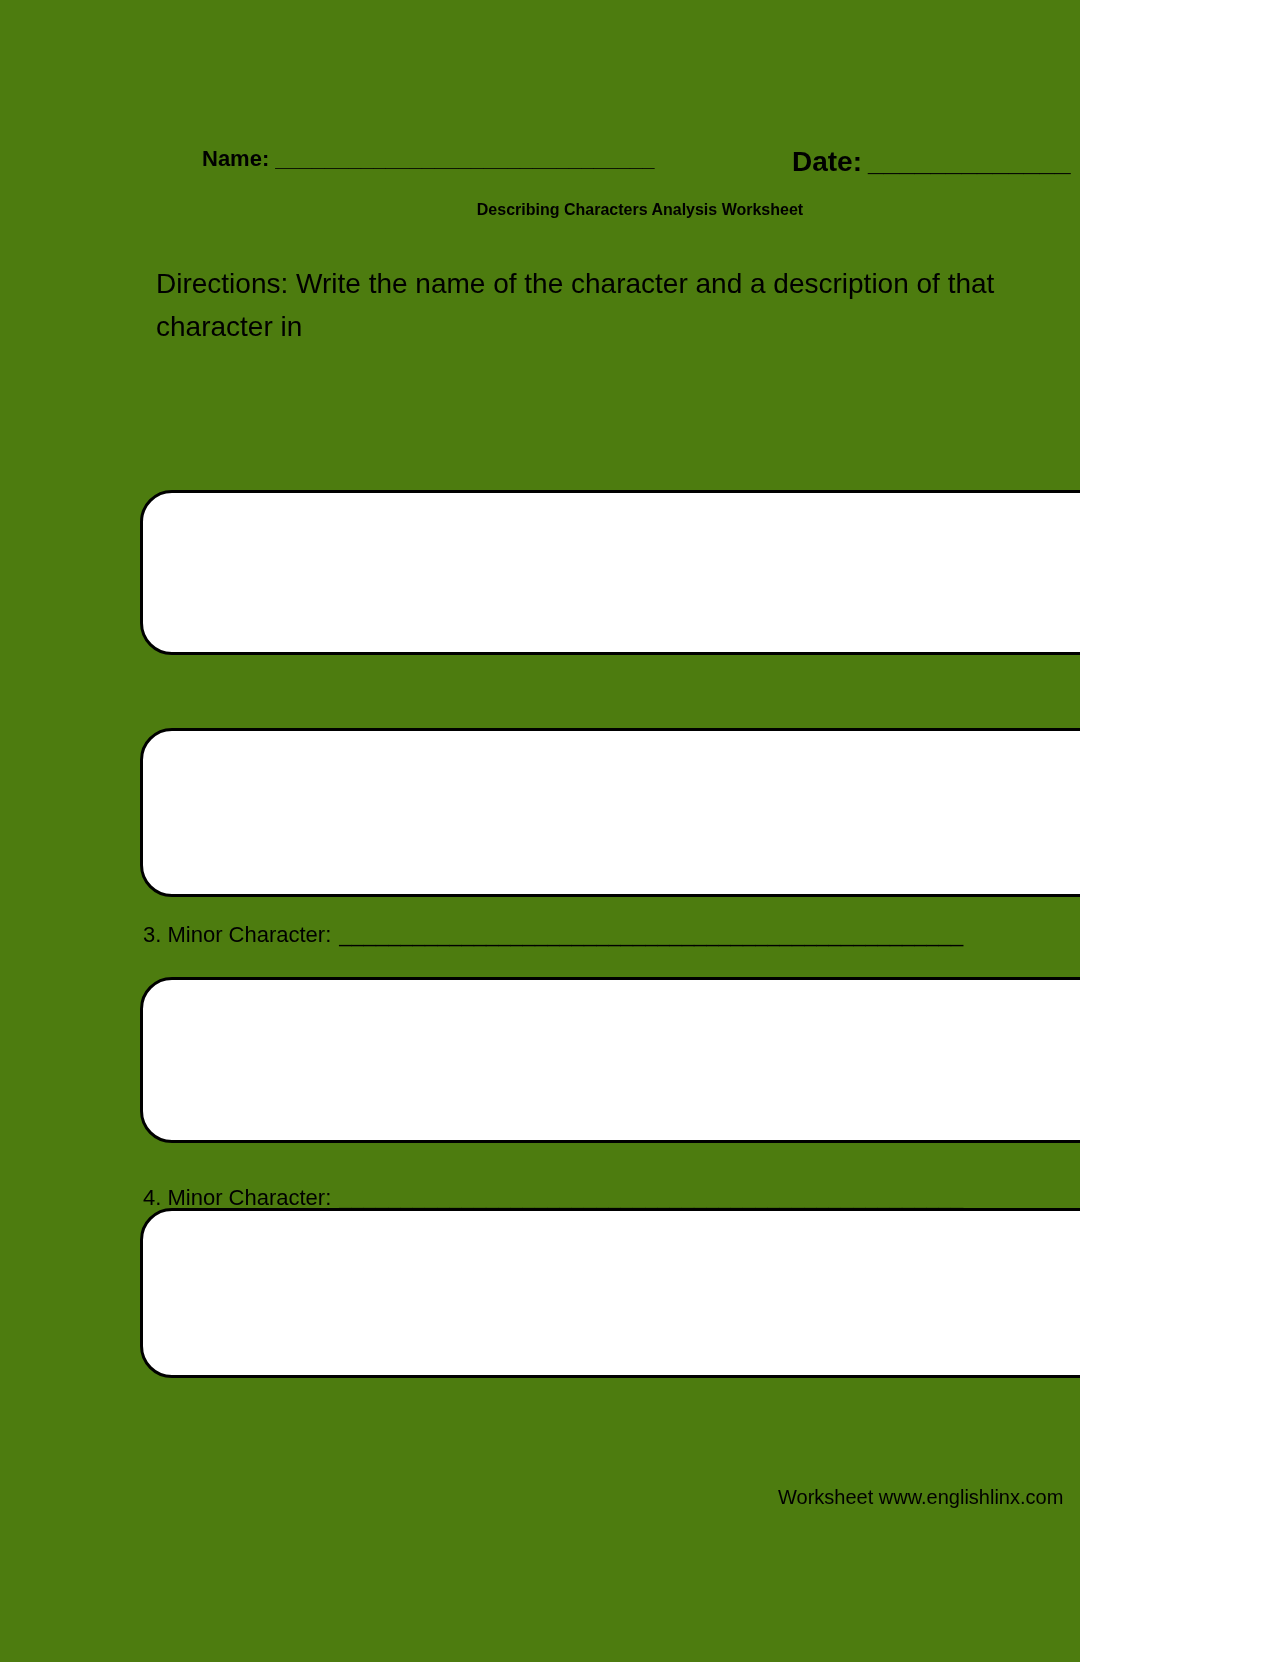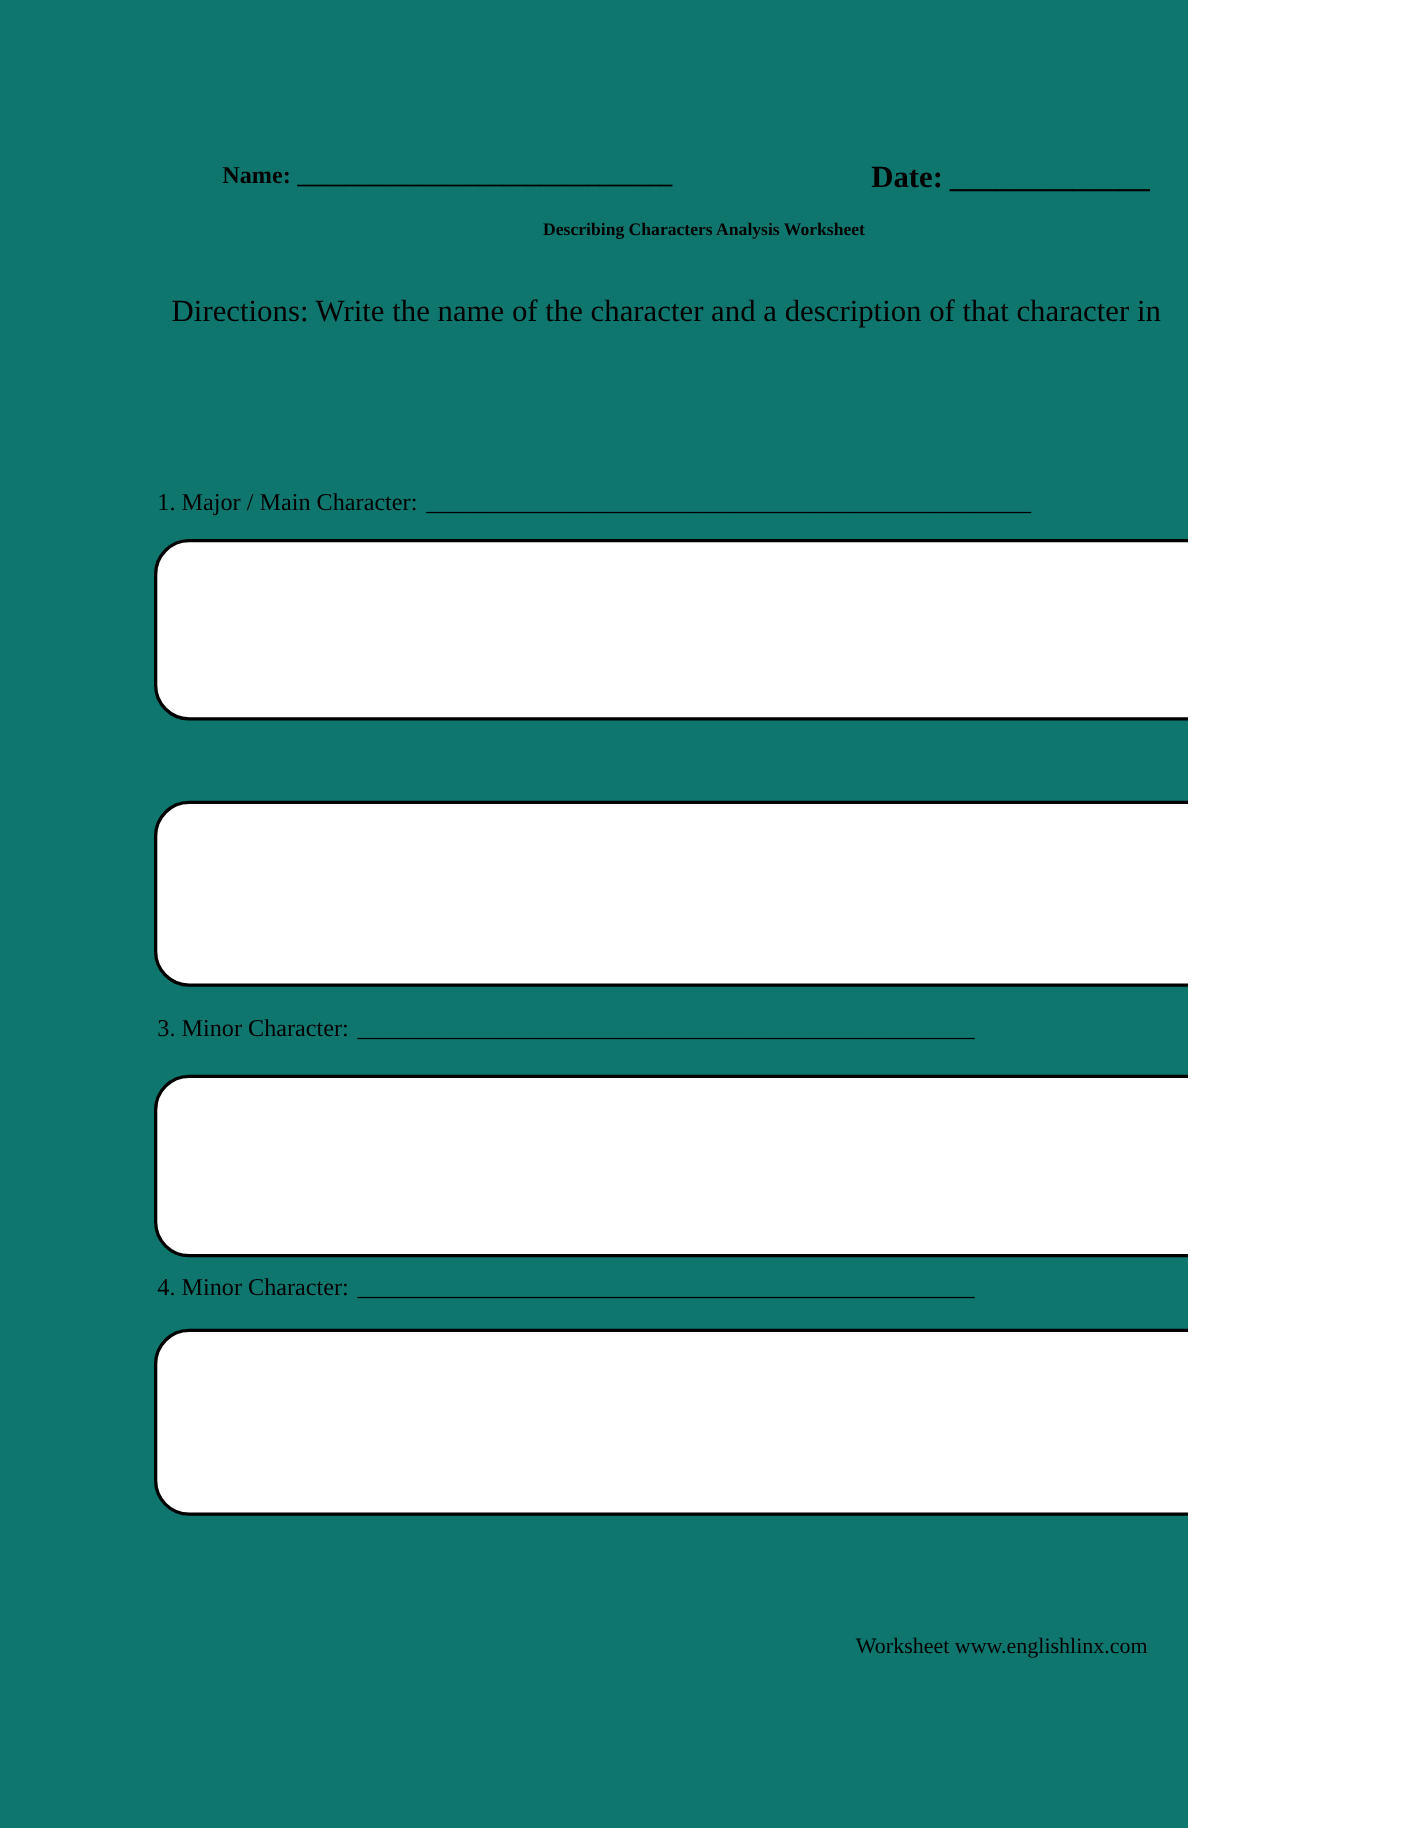--- a/index.html
+++ b/index.html
@@ -4,23 +4,23 @@
 <style>
   html, body {
     margin: 0;
     padding: 0;
     background: #ffffff;
   }
   .page {
     position: relative;
     width: 1080px;
     height: 1662px;
-    background: #0f766e;
+    background: #4d7c0f;
     color: #000000;
-    font-family: Liberation Serif, serif;
+    font-family: Liberation Sans, sans-serif;
     overflow: hidden;
   }
   .abs { position: absolute; }
   .name-row {
     top: 146px;
     left: 202px;
     font-size: 22px;
     font-weight: bold;
     white-space: nowrap;
   }
@@ -83,32 +83,29 @@
   <div class="abs date-row">
     <span>Date:</span><span class="blank">_____________</span>
   </div>
 
   <div class="abs title">Describing Characters Analysis Worksheet</div>
 
   <div class="abs directions">
     <div>Directions: Write the name of the character and a description of that character in</div>
   </div>
 
-  <div class="abs section-label" style="top:444px;">
-    <span>1. Major / Main Character:</span><span class="blank">__________________________________________________</span>
-  </div>
   <div class="abs answer-box" style="top:490px; height:165px;"></div>
 
   <div class="abs answer-box" style="top:728px; height:169px;"></div>
 
   <div class="abs section-label" style="top:922px;">
     <span>3. Minor Character:</span><span class="blank">___________________________________________________</span>
   </div>
   <div class="abs answer-box" style="top:977px; height:166px;"></div>
 
-  <div class="abs section-label" style="top:1157px;">
+  <div class="abs section-label" style="top:1185px;">
     <span>4. Minor Character:</span><span class="blank">___________________________________________________</span>
   </div>
   <div class="abs answer-box" style="top:1208px; height:170px;"></div>
 
   <div class="abs copyright">Worksheet www.englishlinx.com</div>
 
 </div>
 
 </body></html>

